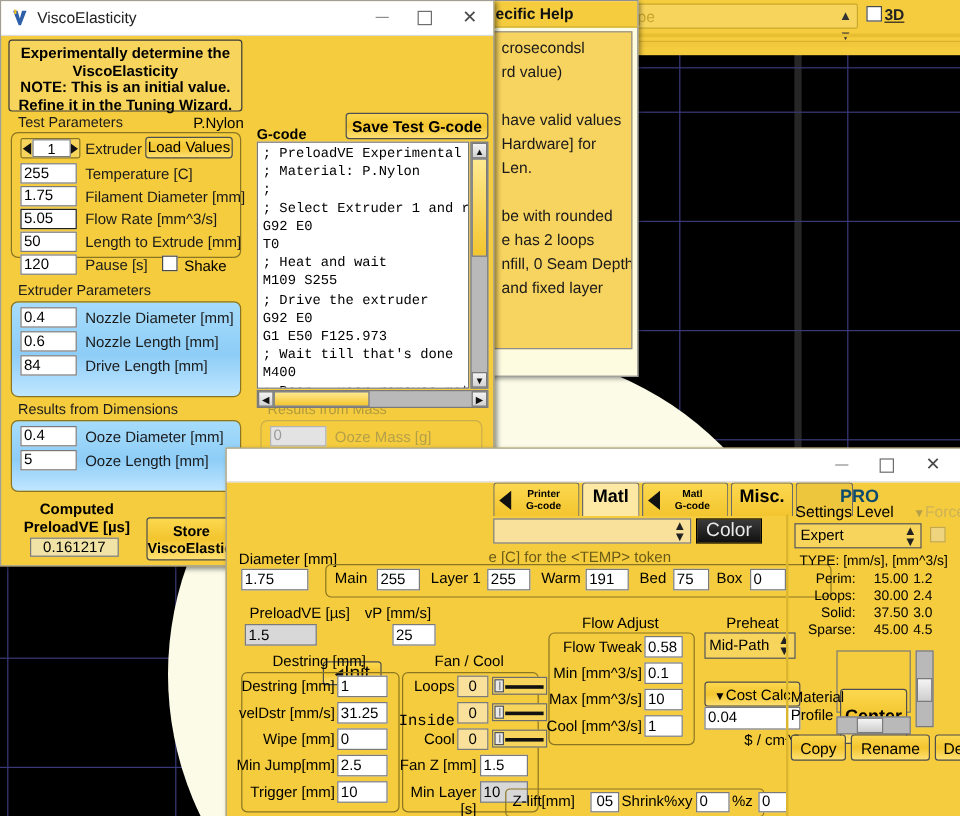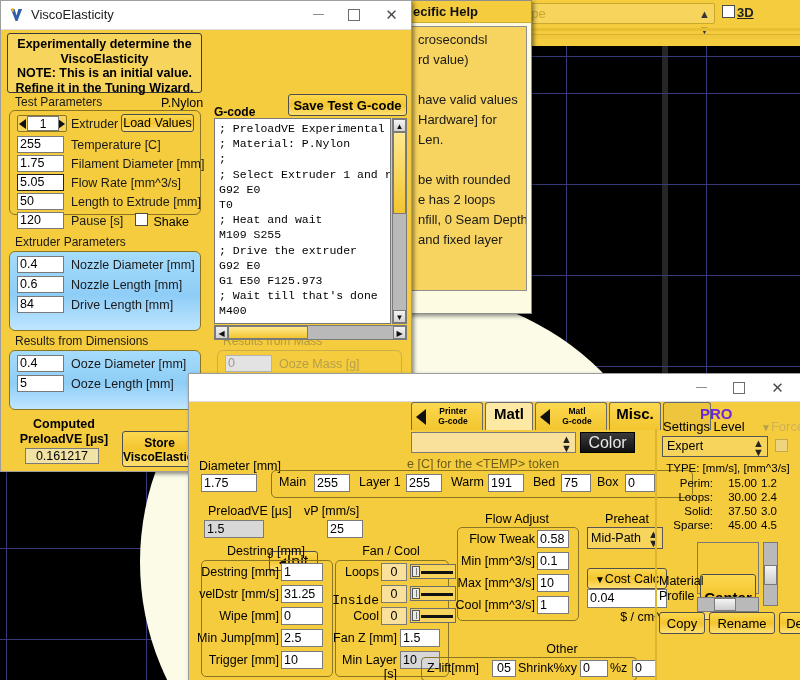--- a/index.html
+++ b/index.html
@@ -327,21 +327,21 @@
   </div>
   <div class="tab" style="left:346px;top:28px;width:72px;height:28px;">
     <span class="tri"></span>
     <span class="two" style="margin-top:4px;margin-left:12px;">Matl</span>
     <span class="two" style="margin-left:12px;">G-code</span>
   </div>
   <div class="tab" style="left:420px;top:28px;width:52px;height:28px;">
     <span class="one">Misc.</span>
   </div>
   <div class="tab dis" style="left:474px;top:28px;width:48px;height:28px;background:#edc63d;">
-    <span class="one" style="color:#6d28d9;margin-left:36px;">PRO</span>
+    <span class="one" style="color:#0c4a6e;margin-left:36px;">PRO</span>
   </div>
 
   <div class="abs" style="left:222px;top:58px;width:165px;height:21px;background:#f9e19c;border:1px solid #7a7a7a;box-sizing:border-box;">
     <span style="font-size:12.5px;line-height:19px;padding-left:4px;display:block;"></span>
     <span class="updown" style="position:absolute;right:3px;top:2px;">▲<br>▼</span>
   </div>
   <div class="abs ctr" style="left:391px;top:58px;width:55px;height:21px;background:linear-gradient(180deg,#3a3a3a,#101010);border:1px solid #000;box-sizing:border-box;
        color:#e8e8e8;font-size:16px;line-height:19px;">Color</div>
 
   <div class="abs" style="left:218px;top:83px;font-size:12.5px;color:#6b5b18;">e [C] for the &lt;TEMP&gt; token</div>
@@ -414,21 +414,20 @@
     <span style="font-size:12.5px;line-height:20px;padding-left:3px;display:block;">Mid-Path</span>
     <span class="updown" style="position:absolute;right:3px;top:2px;">▲<br>▼</span>
   </div>
 
   <div class="btn abs ctr" style="left:398px;top:194px;width:80px;height:21px;line-height:20px;font-size:12.5px;">
     <span style="font-size:10px;">▼</span><span>Cost Calc</span>
   </div>
   <div class="tf abs" style="left:398px;top:215px;width:80px;height:19px;line-height:17px;">0.04</div>
   <div class="abs right" style="left:398px;top:236px;width:80px;font-size:12.5px;">$ / cm^3</div>
 
-  <div class="abs ctr" style="left:268px;top:268px;width:210px;font-size:12.5px;">Other</div>
   <div class="abs" style="left:232px;top:283px;width:214px;height:22px;border:1px solid #8a7522;border-radius:4px;"></div>
   <div class="abs" style="left:238px;top:287px;font-size:12.5px;">Z-lift[mm]</div>
   <div class="tf abs ctr" style="left:303px;top:286px;width:24px;height:17px;line-height:15px;">05</div>
   <div class="abs" style="left:329px;top:287px;font-size:12.5px;">Shrink%xy</div>
   <div class="tf abs" style="left:391px;top:286px;width:28px;height:17px;line-height:15px;">0</div>
   <div class="abs" style="left:421px;top:287px;font-size:12.5px;">%z</div>
   <div class="tf abs" style="left:443px;top:286px;width:24px;height:17px;line-height:15px;">0</div>
 
   <div class="abs" style="left:466px;top:55px;width:2px;height:252px;background:#dcb62f;"></div>
 

